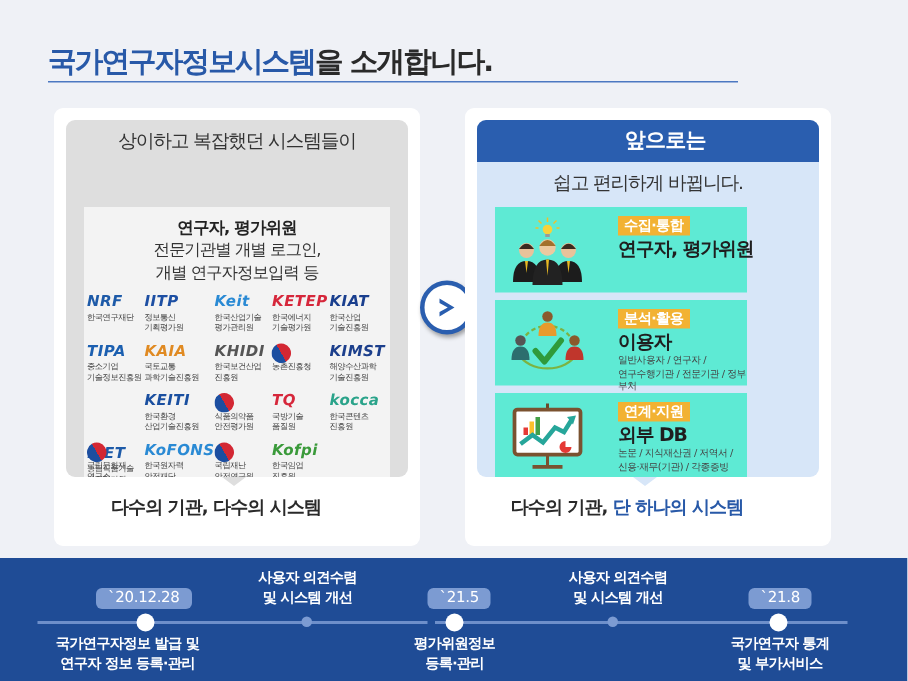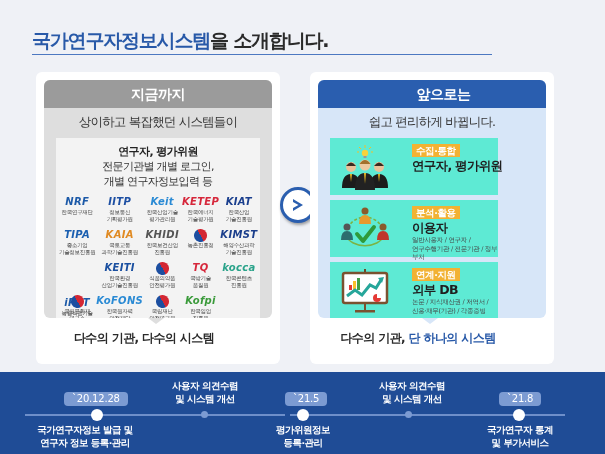--- a/index.html
+++ b/index.html
@@ -63,21 +63,21 @@
     }
     .panel-foot .accent { color: #2859a8; }
 
     
     .li-bold { text-align: center; font-size: 11px; font-weight: bold; margin-top: 6px; letter-spacing: -0.6px; color: #222; }
     .li-line { text-align: center; font-size: 11px; letter-spacing: -0.7px; color: #333; line-height: 15px; }
     .logos {
       display: grid; grid-template-columns: repeat(5, 1fr); row-gap: 4px;
       margin-top: 6px; padding: 0 2px;
     }
-    .logo { text-align: center; height: 29px; }
+    .logo { height: 29px; }
     .logo-mark {
       font-size: 10px; font-weight: bold; font-style: italic; height: 14px; line-height: 14px;
       letter-spacing: 0.3px; white-space: nowrap; overflow: hidden;
     }
     .logo-name {
       font-size: 5.5px; color: #444; line-height: 7px; letter-spacing: -0.3px;
       white-space: pre-line;
     }
     .gov-mark {
       display: inline-block; width: 13px; height: 13px; border-radius: 50%;
@@ -138,21 +138,20 @@
     }
   </style>
 </head>
 <body>
 
 <div class="page-title"><span class="accent">국가연구자정보시스템</span><span>을 소개합니다.</span></div>
 <div class="title-rule"></div>
 
 <div class="panel-wrap left">
   <div class="panel gray">
-    <div class="panel-head">지금까지</div>
     <div class="panel-sub">상이하고 복잡했던 시스템들이</div>
     <div class="panel-inner">
       <div class="li-bold">연구자, 평가위원</div>
       <div class="li-line">전문기관별 개별 로그인,</div>
       <div class="li-line">개별 연구자정보입력 등</div>
       <div class="logos" id="logos">
           <div class="logo">
             <div class="logo-mark" style="color: rgb(29, 90, 168);">NRF</div>
             <div class="logo-name">한국연구재단</div>
           </div>

